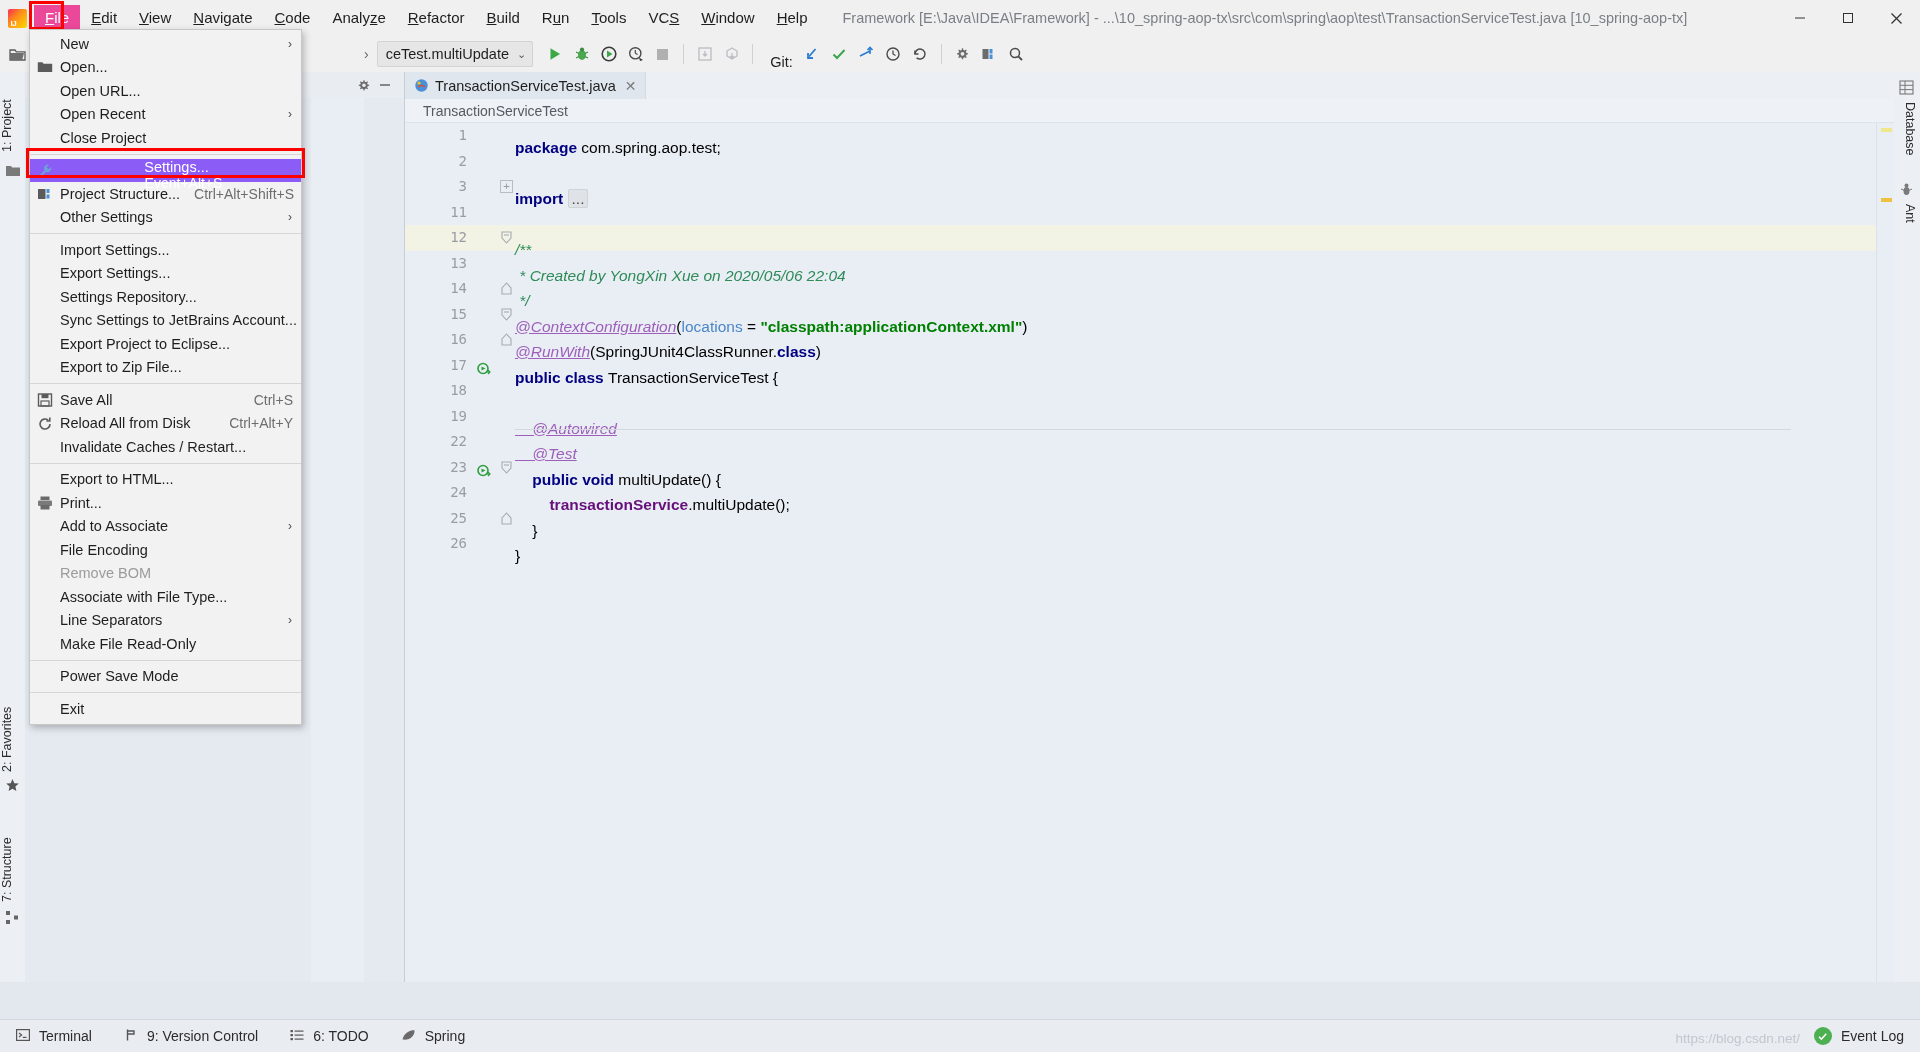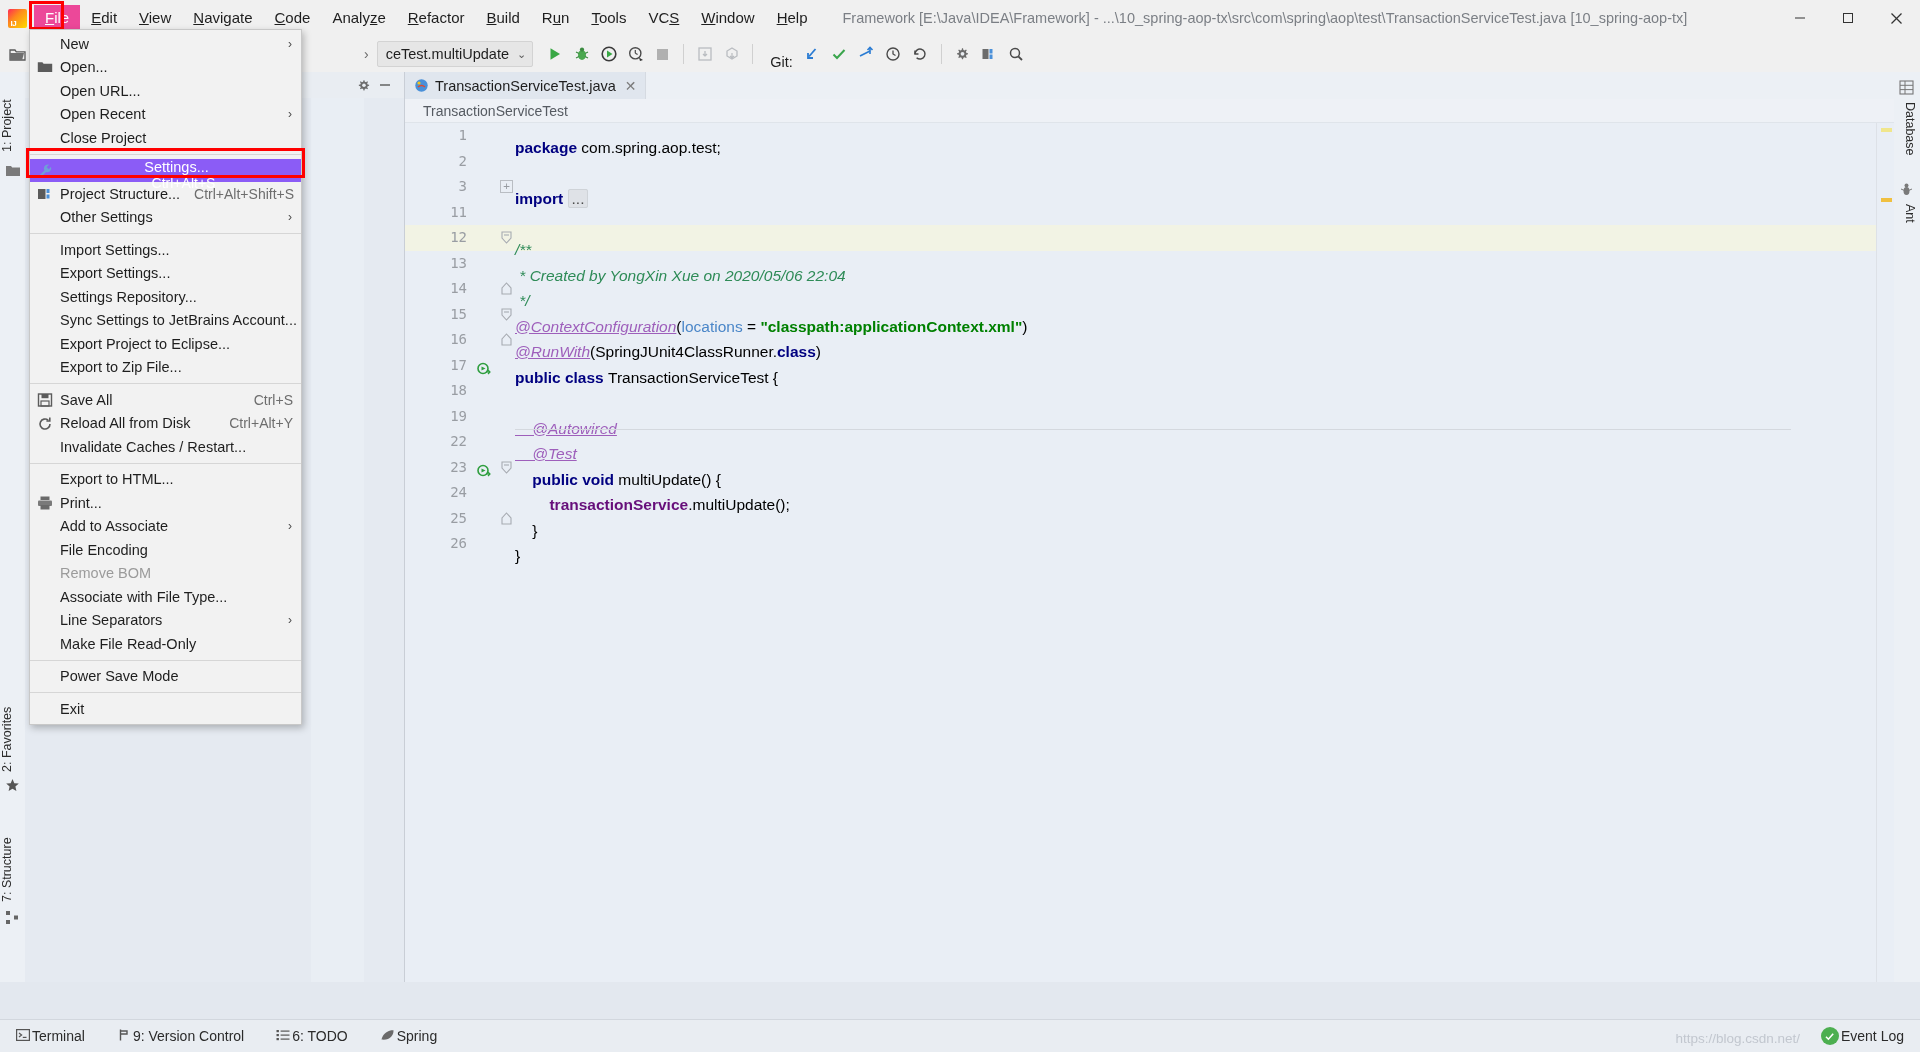--- a/index.html
+++ b/index.html
@@ -457,21 +457,21 @@
     left: 0; bottom: 0;
     width: 1920px; height: 32px;
     background: #e9edf2;
     border-top: 1px solid #d2d7de;
     display: flex;
     align-items: center;
   }
   .sb-item {
     display: flex;
     align-items: center;
-    gap: 2px;
+    gap: 9px;
     padding: 0 16px;
     font-size: 14px;
     color: #2b2b2b;
     cursor: default;
     white-space: nowrap;
   }
   .sb-right {
     position: absolute;
     right: 0; top: 0;
     height: 32px;
@@ -803,21 +803,21 @@
       </div>
       <div class="dd-item">
         <span class="dd-label">Close Project</span>
       </div>
       <div class="dd-sep"></div>
       <div class="dd-item selected">
         <span class="dd-icon"><svg width="16" height="16" viewBox="0 0 16 16">
             <path d="M10.8 1.5a4 4 0 0 0-3.4 6l-5.6 5.6 1.6 1.6 5.6-5.6a4 4 0 0 0 5-5.3L11.8 6.2 9.7 4.1l2.4-2.4a4 4 0 0 0-1.3-0.2z" fill="#6f9fd8"></path>
           </svg></span>
         <span class="dd-label">Settings...</span>
-        <span class="dd-shortcut">Ctrl+Alt+S</span>
+        <span class="dd-shortcut">Event+Alt+S</span>
       </div>
       <div class="dd-item">
         <span class="dd-icon"><svg width="16" height="16" viewBox="0 0 16 16">
             <rect x="1" y="3" width="7.5" height="10" fill="#5b5b5b"></rect>
             <rect x="9.5" y="3" width="3" height="4" fill="#4a90d9"></rect>
             <rect x="9.5" y="8.5" width="3" height="4" fill="#4a90d9"></rect>
           </svg></span>
         <span class="dd-label">Project Structure...</span>
         <span class="dd-shortcut">Ctrl+Alt+Shift+S</span>
       </div>

